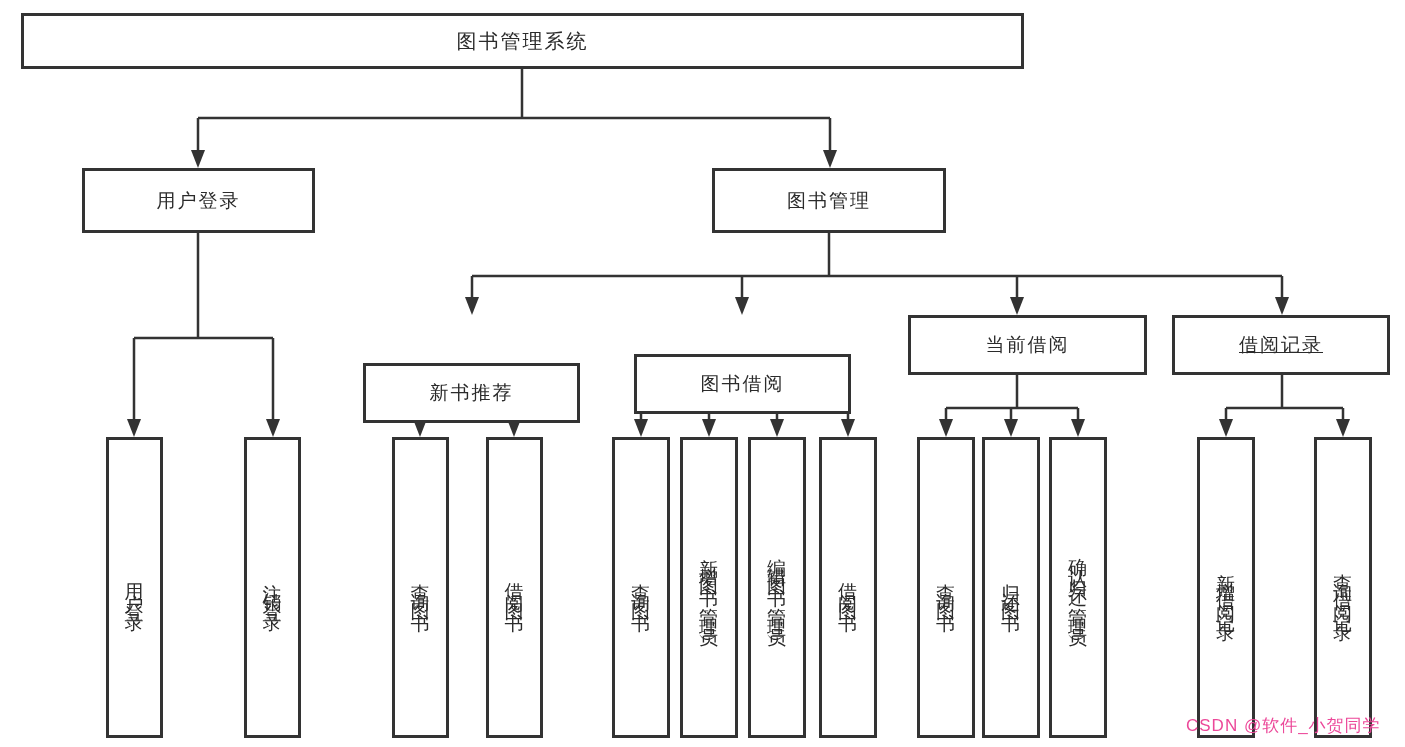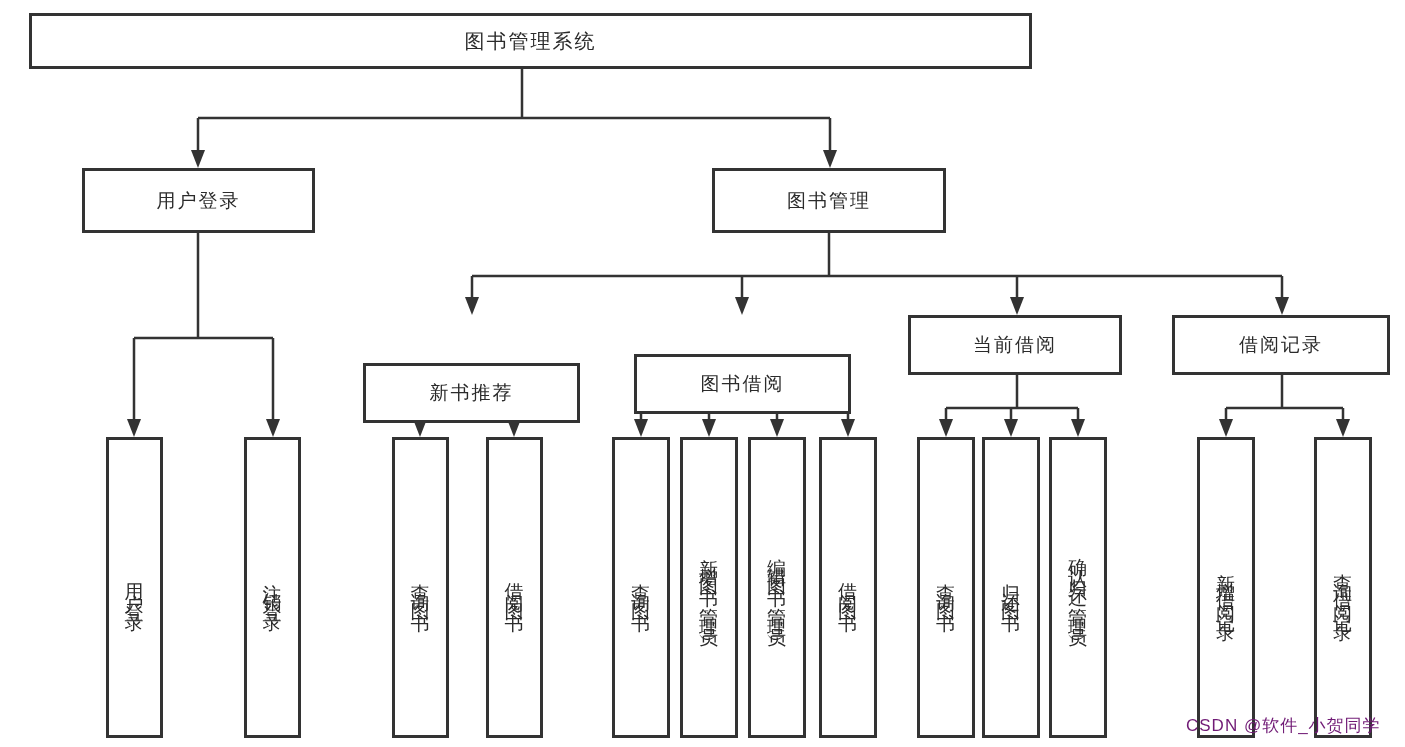--- a/index.html
+++ b/index.html
@@ -9,21 +9,21 @@
   .wires { position:absolute; left:0; top:0; width:1405px; height:747px; }
   .node { position:absolute; border:3px solid #333333; background:#ffffff;
           display:flex; align-items:center; justify-content:center;
           font-size:19px; letter-spacing:2px; white-space:nowrap; z-index:2; }
   .node.root { font-size:20px; }
   .leaf { position:absolute; border:3px solid #333333; background:#ffffff;
           display:flex; align-items:center; justify-content:center; z-index:2; }
   .leaf .vtext { writing-mode:vertical-rl; text-orientation:mixed;
                  font-size:19px; letter-spacing:10px; line-height:1; white-space:nowrap; }
   .watermark { position:absolute; left:1186px; top:714px; font-size:17px;
-               color:#701a75; letter-spacing:1px; white-space:nowrap; z-index:3; }
+               color:#ec4899; letter-spacing:1px; white-space:nowrap; z-index:3; }
 </style>
 </head>
 <body>
 
 <div class="canvas">
 
   <svg class="wires" viewBox="0 0 1405 747" xmlns="http://www.w3.org/2000/svg">
     <g stroke="#333333" stroke-width="2.5" fill="none">
 
       <path d="M522,69 V118 M198,118 H830 M198,118 V152 M830,118 V152"></path>
@@ -56,29 +56,29 @@
       <polygon points="770,419 784,419 777,437"></polygon>
       <polygon points="841,419 855,419 848,437"></polygon>
       <polygon points="939,419 953,419 946,437"></polygon>
       <polygon points="1004,419 1018,419 1011,437"></polygon>
       <polygon points="1071,419 1085,419 1078,437"></polygon>
       <polygon points="1219,419 1233,419 1226,437"></polygon>
       <polygon points="1336,419 1350,419 1343,437"></polygon>
     </g>
   </svg>
 
-  <div class="node root" style="left:21px; top:13px; width:1003px; height:56px;margin-left:8px;">图书管理系统</div>
+  <div class="node root" style="left:21px; top:13px; width:1003px; height:56px;">图书管理系统</div>
 
   <div class="node" style="left:82px; top:168px; width:233px; height:65px;">用户登录</div>
   <div class="node" style="left:712px; top:168px; width:234px; height:65px;font-family:Liberation Serif, serif;">图书管理</div>
 
   <div class="node" style="left:363px; top:315px; width:217px; height:60px;margin-top:48px;">新书推荐</div>
   <div class="node" style="left:634px; top:315px; width:217px; height:60px;margin-top:39px;">图书借阅</div>
-  <div class="node" style="left:908px; top:315px; width:214px; height:60px;">当前借阅</div>
-  <div class="node" style="left:1172px; top:315px; width:218px; height:60px;">借阅记录</div>
+  <div class="node" style="left:908px; top:315px; width:239px; height:60px;">当前借阅</div>
+  <div class="node" style="left:1172px; top:315px; width:218px; height:60px;text-decoration:underline;">借阅记录</div>
 
   <div class="leaf" style="left:106px; top:437px; width:57px; height:301px;">
     <span class="vtext">用户登录</span>
   </div>
   <div class="leaf" style="left:244px; top:437px; width:57px; height:301px;">
     <span class="vtext">注销登录</span>
   </div>
 
   <div class="leaf" style="left:392px; top:437px; width:57px; height:301px;">
     <span class="vtext">查询图书</span>

